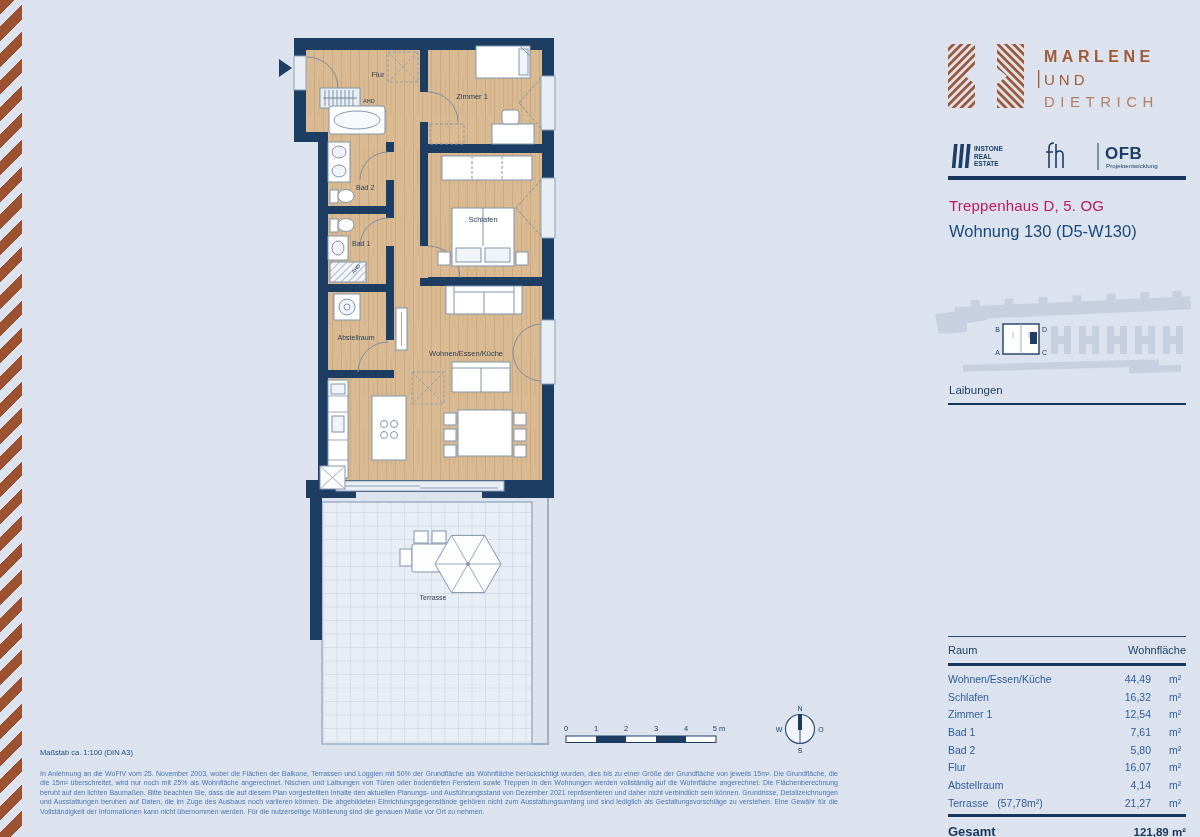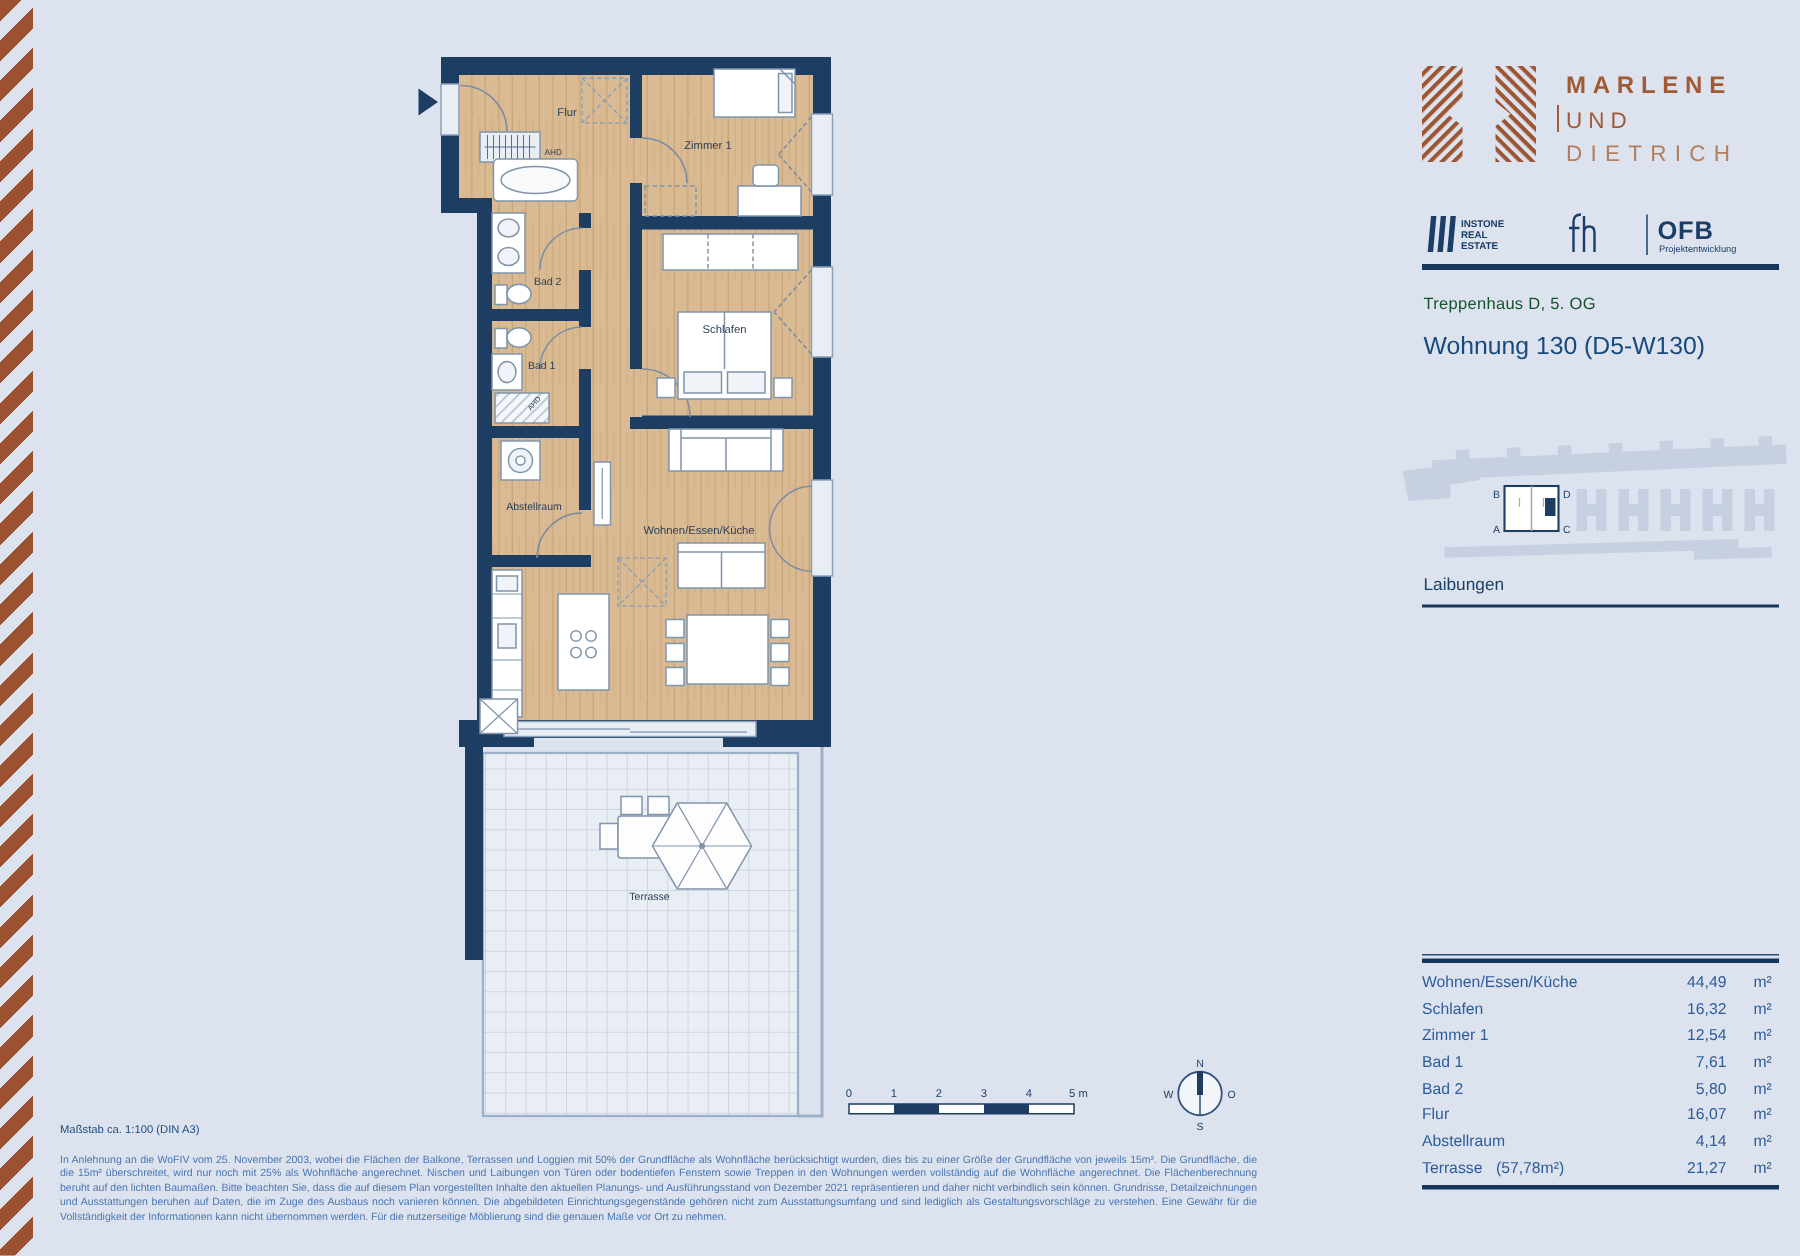--- a/index.html
+++ b/index.html
@@ -2,21 +2,21 @@
 <html><head>
 <meta charset="utf-8">
 <style>
   html,body{margin:0;padding:0}
   body{width:1200px;height:837px;background:#dce3ee;font-family:"Liberation Sans",sans-serif;position:relative;overflow:hidden}
   .stripe-band{position:absolute;left:0;top:0;width:22px;height:837px;
     background:repeating-linear-gradient(135deg,#9c5130 0 10px,#dce3ee 10px 19px)}
   .abs{position:absolute}
   
   .partner-rule{position:absolute;left:948px;top:176px;width:238px;height:4px;background:#16365c}
-  .title1{position:absolute;left:949px;top:197px;font-size:11px;color:#14532d;letter-spacing:.2px}
+  .title1{position:absolute;left:949px;top:197px;font-size:15px;color:#be185d;letter-spacing:.2px}
   .title2{position:absolute;left:949px;top:222px;font-size:16.5px;font-weight:normal;color:#17497d}
   .lageplan-label{position:absolute;left:949px;top:384px;font-size:11.5px;color:#1d4066}
   .lageplan-rule{position:absolute;left:948px;top:403px;width:238px;height:2px;background:#16365c}
   
   .area-table{position:absolute;left:948px;top:636px;width:238px;color:#1d4066}
   .rule-thin{border-top:1.5px solid #2a4a70;margin-bottom:2px}
   .thead{display:flex;justify-content:space-between;font-size:11px;padding:5px 0 7px;color:#1d4066}
   .rule-thick{height:3px;background:#16365c}
   .tbody{padding:4px 0 2px}
   .trow{display:flex;align-items:center;height:17.7px;font-size:10.5px;color:#2d5c9b}
@@ -331,20 +331,24 @@
         <text x="109" y="75">C</text>
       </g>
     </g>
   </svg>
 
   <div class="lageplan-label">Laibungen</div>
   <div class="lageplan-rule"></div>
 
   <div class="area-table">
     <div class="rule-thin"></div>
+    <div class="thead">
+      <span>Raum</span>
+      <span>Wohnfläche</span>
+    </div>
     <div class="rule-thick"></div>
     <div class="tbody">
 
         <div class="trow">
           <span class="tname">Wohnen/Essen/Küche</span>
           <span class="tnote"></span>
           <span class="tval">44,49</span>
           <span class="tunit">m²</span>
         </div>
 
@@ -391,18 +395,22 @@
         </div>
 
         <div class="trow">
           <span class="tname">Terrasse</span>
           <span class="tnote">(57,78m²)</span>
           <span class="tval">21,27</span>
           <span class="tunit">m²</span>
         </div>
       </div>
     <div class="rule-thick"></div>
+    <div class="total">
+      <span class="tl">Gesamt</span>
+      <span class="tv">121,89 m²</span>
+    </div>
   </div>
 
   <div class="scale-note">Maßstab ca. 1:100 (DIN A3)</div>
   <div class="disclaimer">In Anlehnung an die WoFIV vom 25. November 2003, wobei die Flächen der Balkone, Terrassen und Loggien mit 50% der Grundfläche als Wohnfläche berücksichtigt wurden, dies bis zu einer Größe der Grundfläche von jeweils 15m². Die Grundfläche, die die 15m² überschreitet, wird nur noch mit 25% als Wohnfläche angerechnet. Nischen und Laibungen von Türen oder bodentiefen Fenstern sowie Treppen in den Wohnungen werden vollständig auf die Wohnfläche angerechnet. Die Flächenberechnung beruht auf den lichten Baumaßen. Bitte beachten Sie, dass die auf diesem Plan vorgestellten Inhalte den aktuellen Planungs- und Ausführungsstand von Dezember 2021 repräsentieren und daher nicht verbindlich sein können. Grundrisse, Detailzeichnungen und Ausstattungen beruhen auf Daten, die im Zuge des Ausbaus noch variieren können. Die abgebildeten Einrichtungsgegenstände gehören nicht zum Ausstattungsumfang und sind lediglich als Gestaltungsvorschläge zu verstehen. Eine Gewähr für die Vollständigkeit der Informationen kann nicht übernommen werden. Für die nutzerseitige Möblierung sind die genauen Maße vor Ort zu nehmen.</div>
 
 </div>
 
 </body></html>

